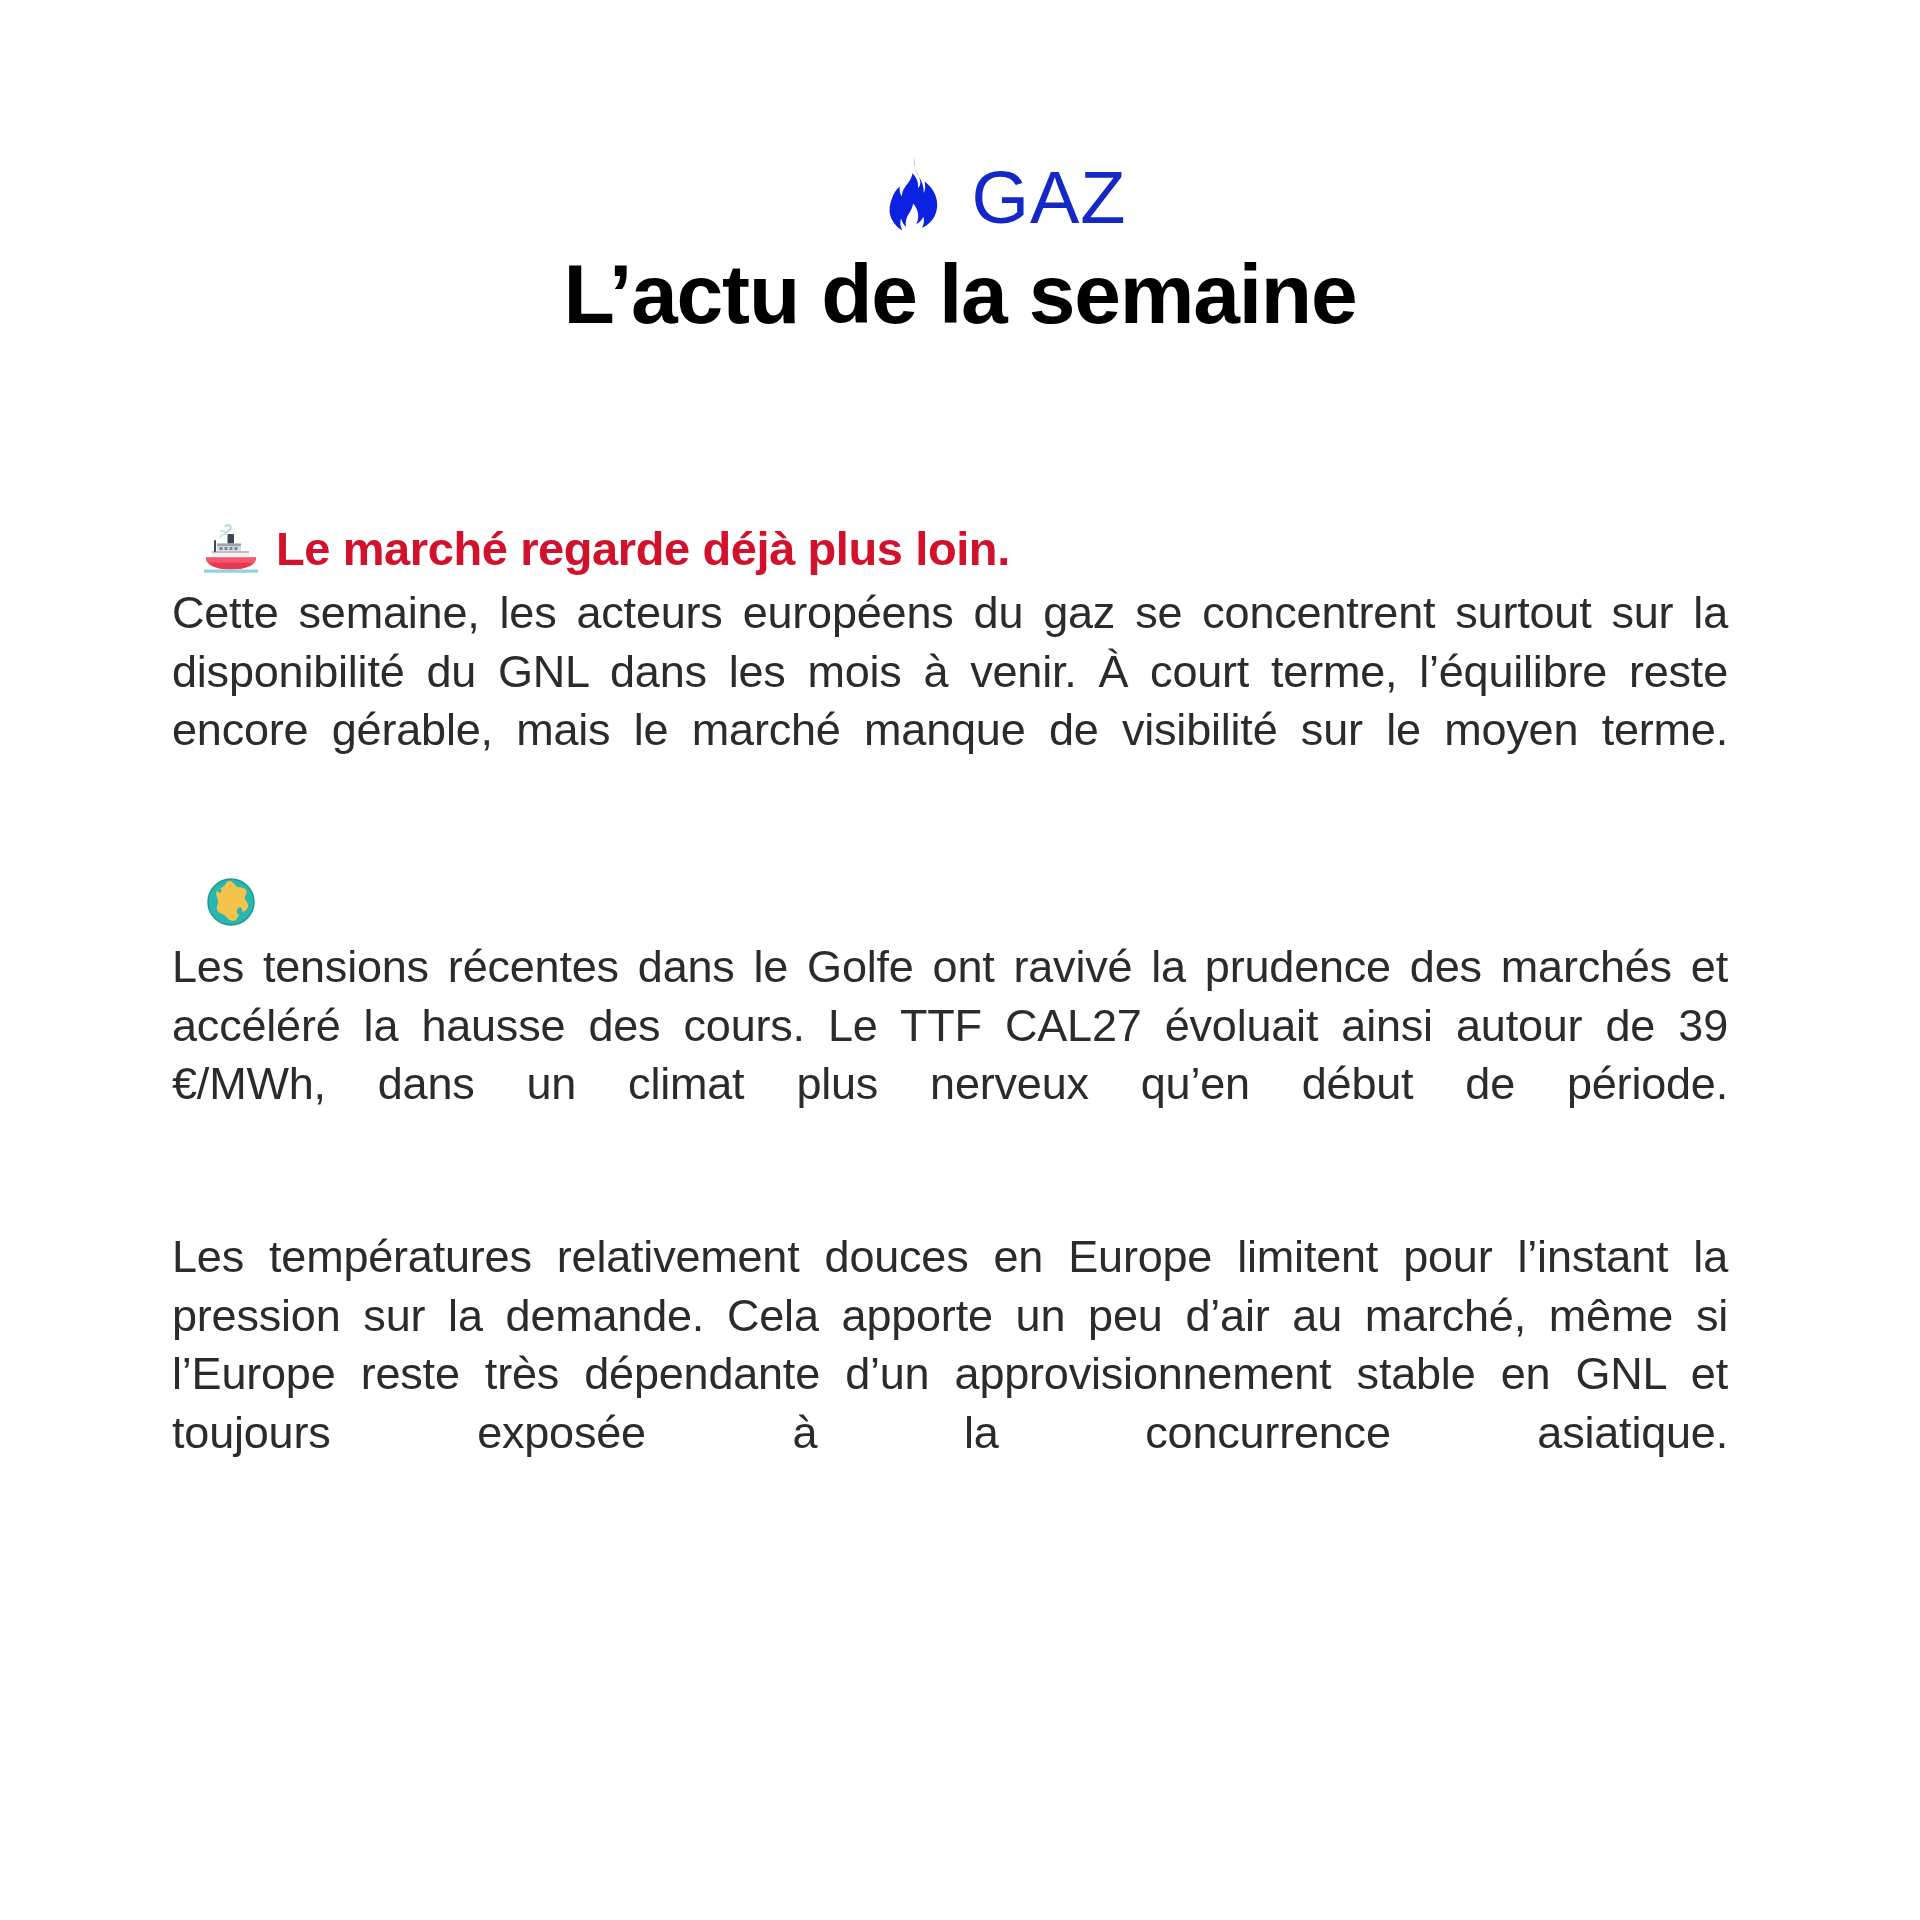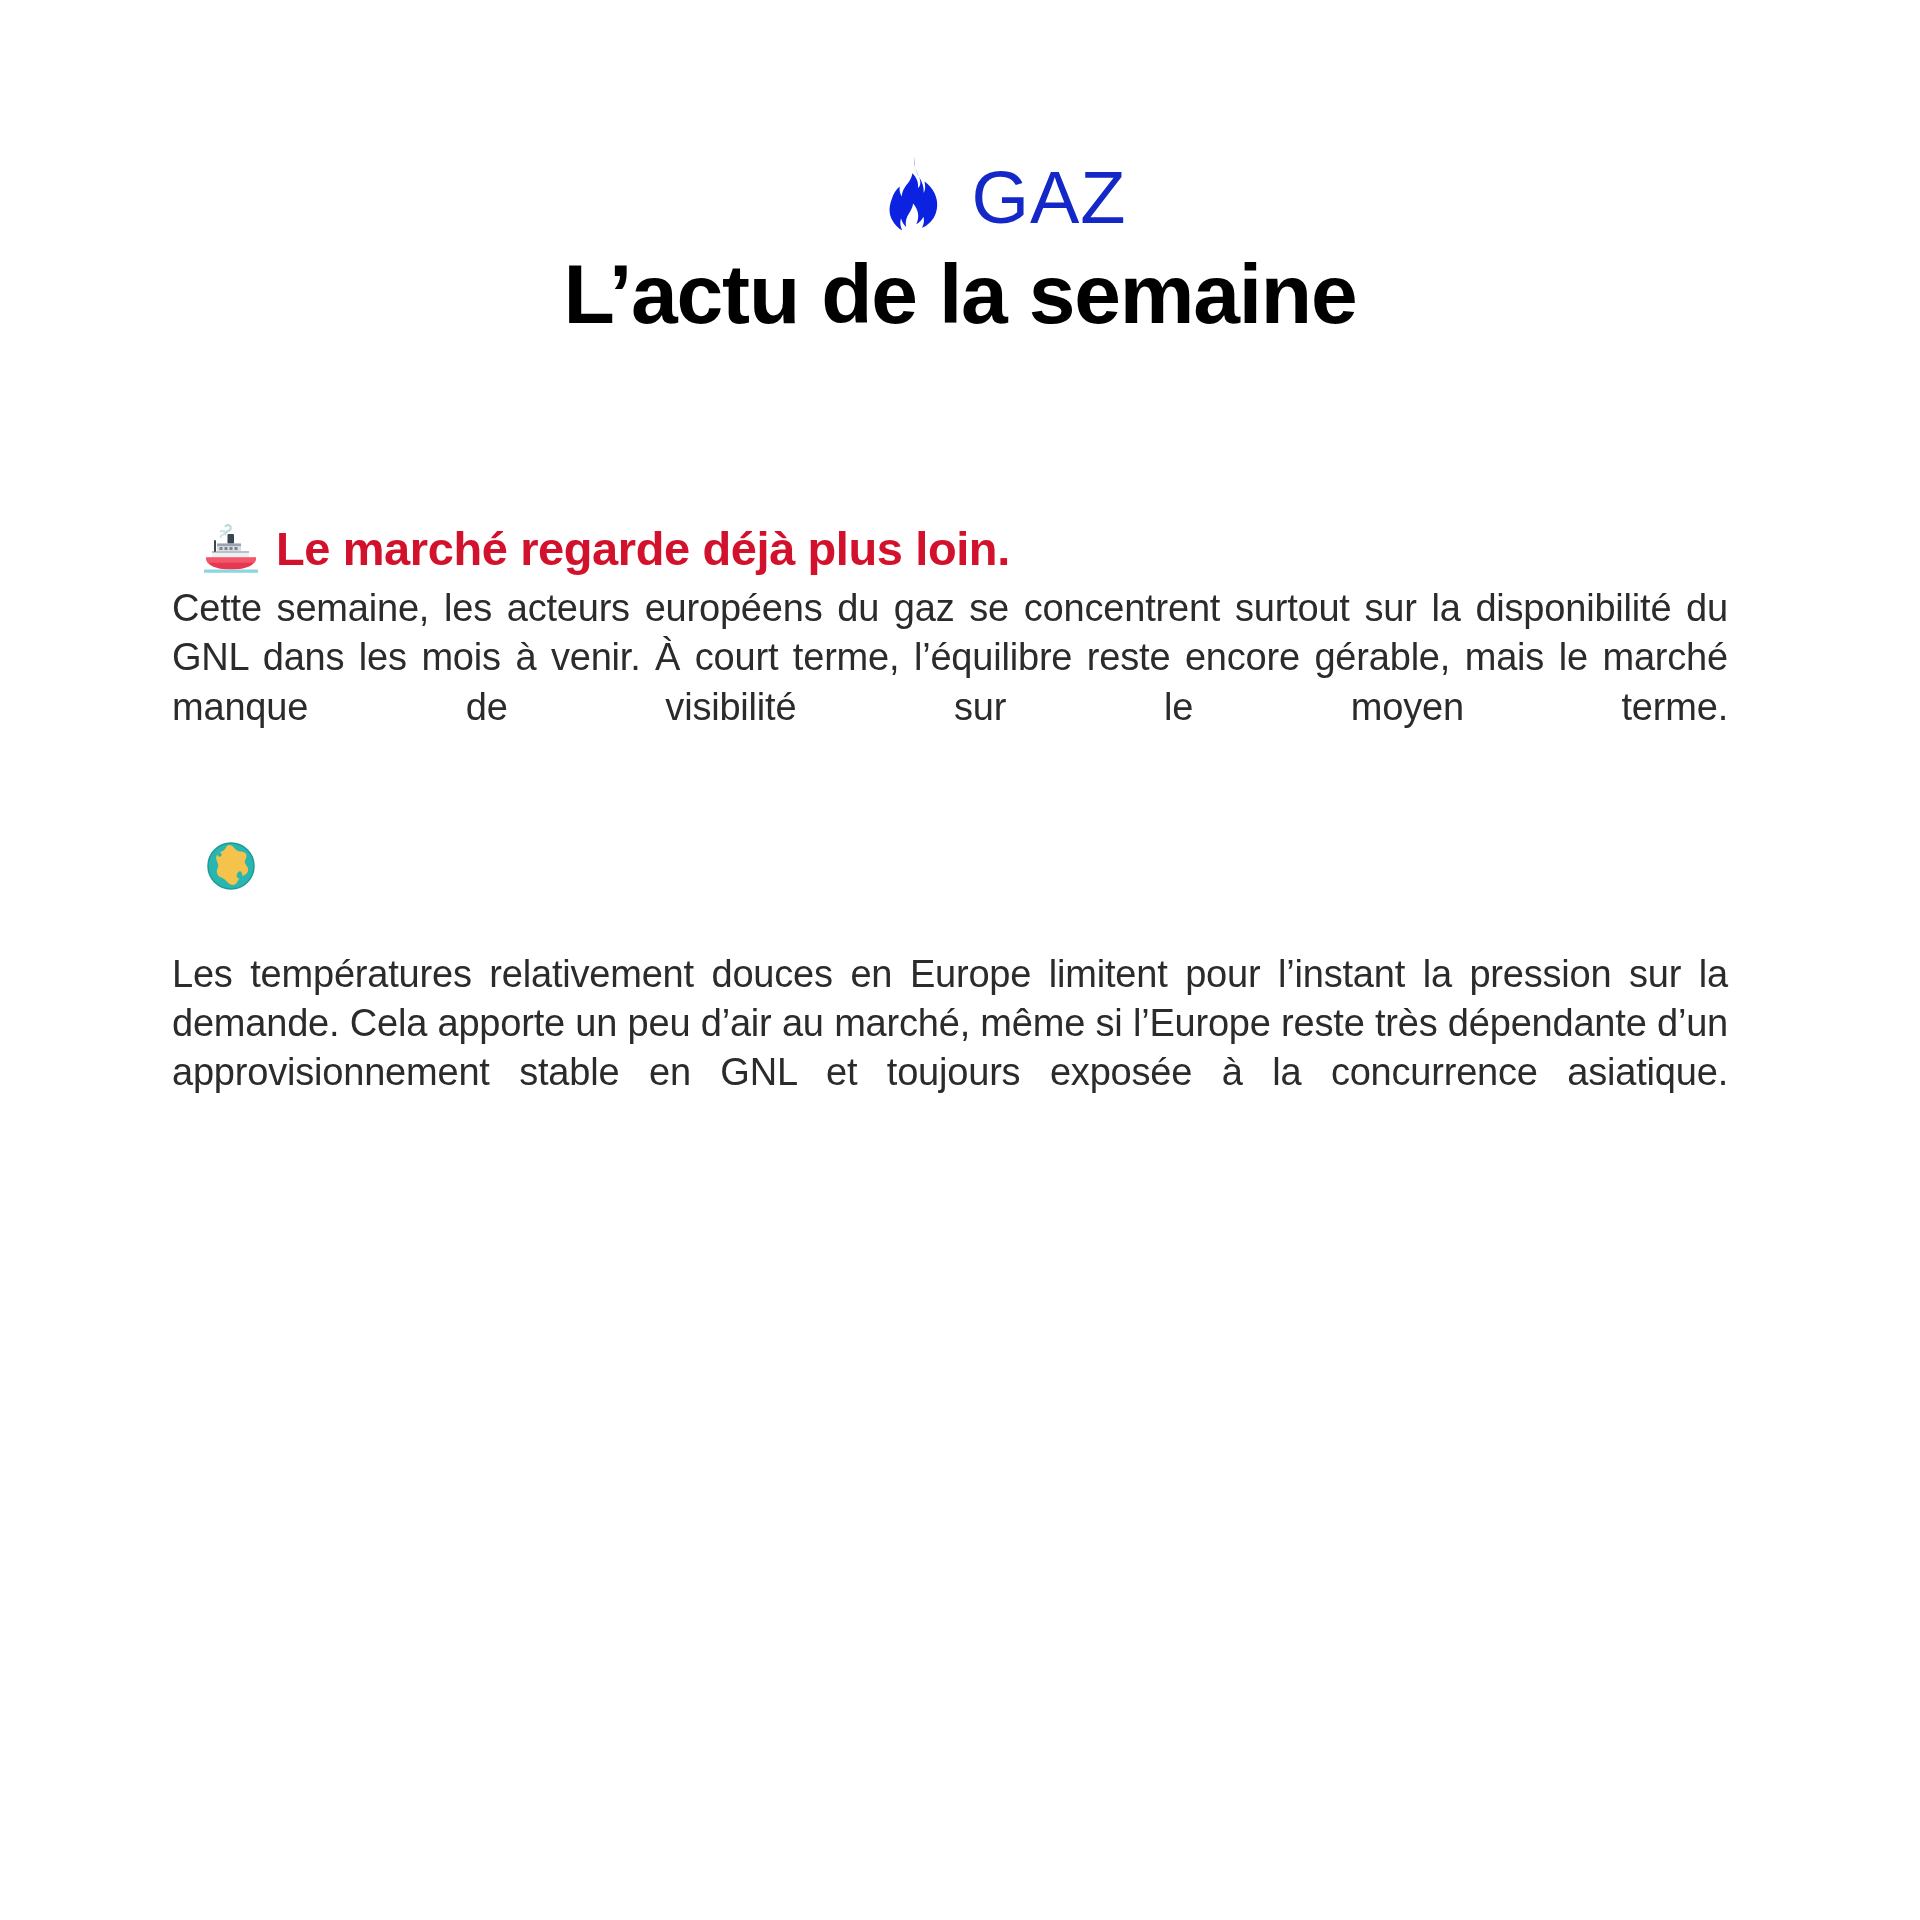--- a/index.html
+++ b/index.html
@@ -104,21 +104,21 @@
   .sec-title {
     font-size: 47px;
     font-weight: 700;
     color: #d2112c;
     letter-spacing: -0.4px;
     line-height: 1.15;
     white-space: nowrap;
   }
 
   .sec-body {
-    font-size: 38px;
+    font-size: 45px;
     font-weight: 400;
     color: #2b2b2b;
     line-height: 1.30;
     text-align: justify;
     text-justify: inter-word;
     letter-spacing: -0.2px;
     margin: 0;
     hyphens: none;
   }
   .sec-body::after {
@@ -183,20 +183,21 @@
         <span class="sec-emoji">
           <svg width="50" height="50" viewBox="0 0 50 50" xmlns="http://www.w3.org/2000/svg" aria-hidden="true">
             <circle cx="25" cy="25" r="23" fill="#29b6b0"></circle>
             <path d="M24 4c4 1 5 5 8 6s6 0 8 3-2 6-1 9 4 4 3 8-5 4-8 7-3 7-7 7-6-4-9-6-6-2-7-6 2-5 1-9-3-5-1-9 6-3 8-6 2-4 5-4z" fill="#f5c24c"></path>
             <path d="M13 11c2 .5 3 2 2.5 3.5S13 16 12 15s-1-3 1-4z" fill="#29b6b0"></path>
             <path d="M34 30c2 1 3 4 2 6s-4 2-5 0 .5-5 3-6z" fill="#29b6b0"></path>
             <circle cx="25" cy="25" r="23" fill="none" stroke="#1f9a95" stroke-width="1.5"></circle>
           </svg>
         </span>
       </div>
+      <p class="sec-body">Les tensions récentes dans le Golfe ont ravivé la prudence des marchés et accéléré la hausse des cours. Le TTF CAL27 évoluait ainsi autour de 39 €/MWh, dans un climat plus nerveux qu’en début de période.</p>
     </div>
 
     <div class="section">
       <p class="sec-body">Les températures relativement douces en Europe limitent pour l’instant la pression sur la demande. Cela apporte un peu d’air au marché, même si l’Europe reste très dépendante d’un approvisionnement stable en GNL et toujours exposée à la concurrence asiatique.</p>
     </div>
 
   </div>
 </div>
 
 </body></html>

